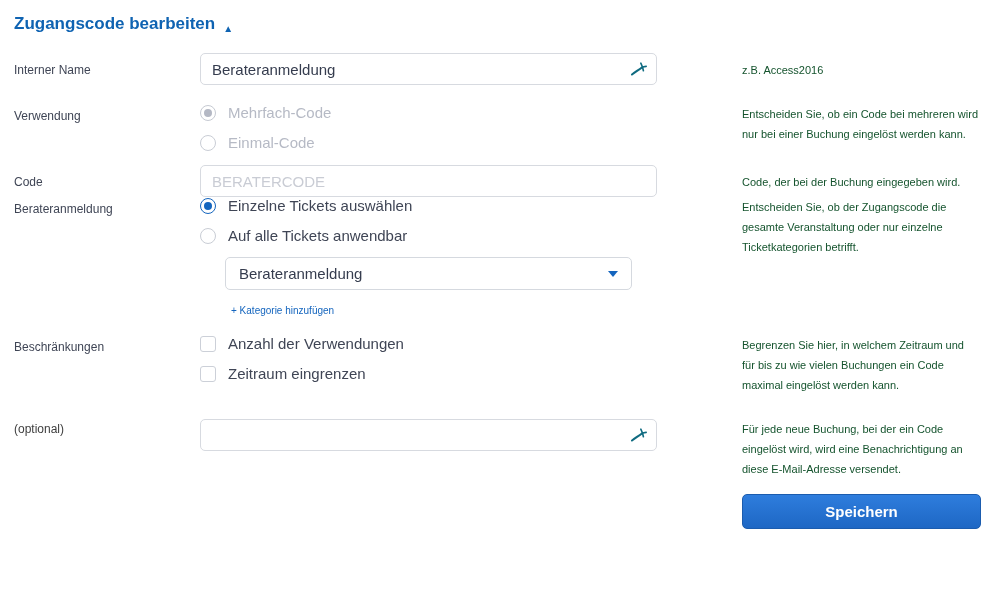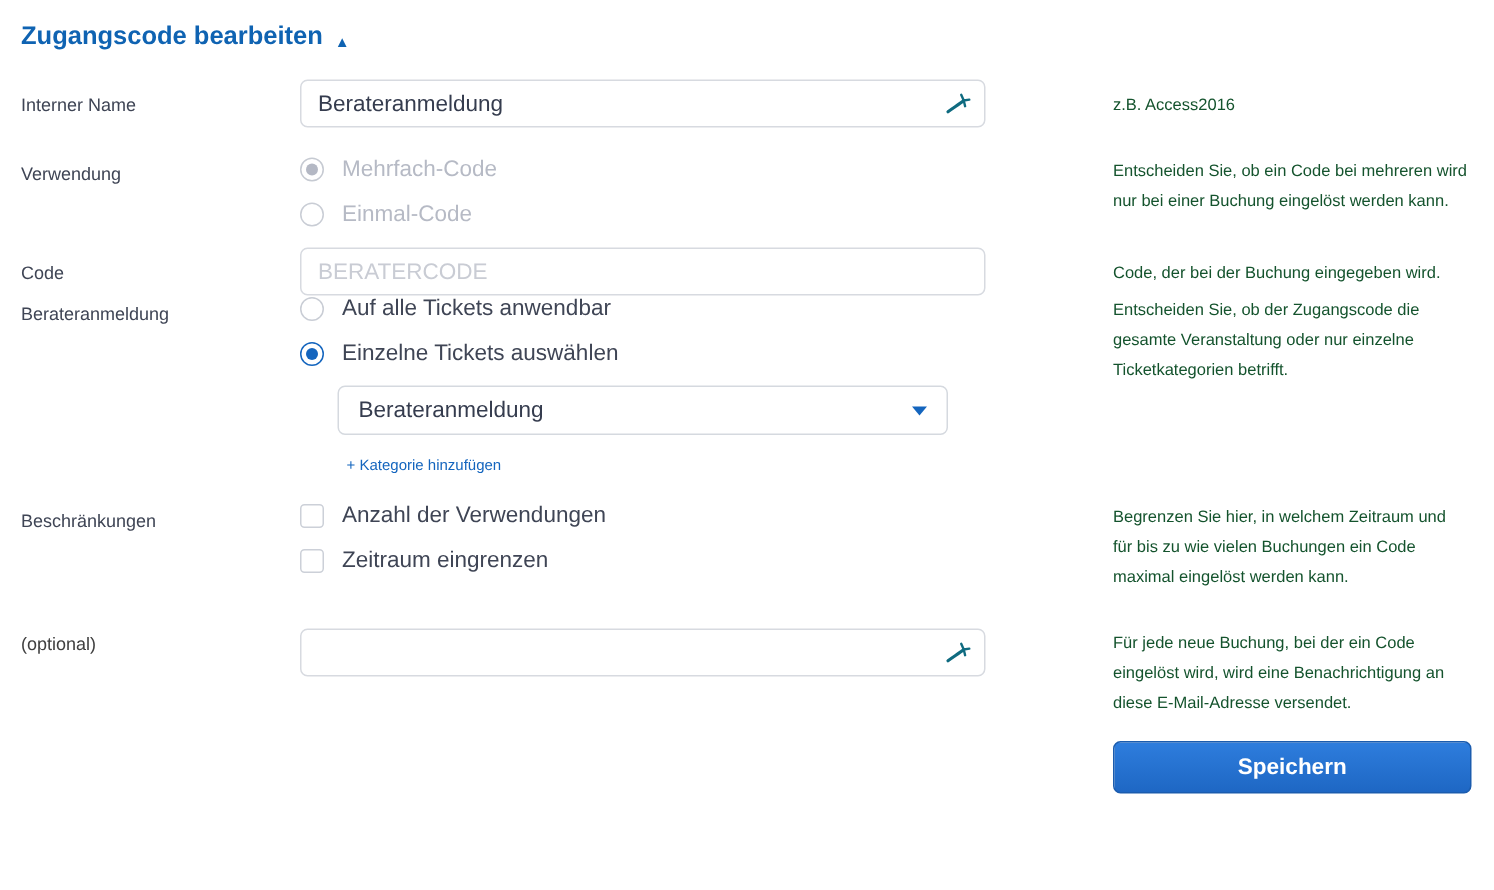--- a/index.html
+++ b/index.html
@@ -111,26 +111,26 @@
         <input type="text" class="text-input" placeholder="BERATERCODE" style="">
       </div>
     </div>
     <div class="hint pt7">Code, der bei der Buchung eingegeben wird.</div>
   </div>
 
   <div class="row r4">
     <div class="lbl pt2">Berateranmeldung</div>
     <div>
       <div class="option">
+        <span class="radio sel"></span>
+        <span class="opt-label">Einzelne Tickets auswählen</span>
+      </div>
+      <div class="option">
         <span class="radio"></span>
         <span class="opt-label">Auf alle Tickets anwendbar</span>
-      </div>
-      <div class="option">
-        <span class="radio sel"></span>
-        <span class="opt-label">Einzelne Tickets auswählen</span>
       </div>
       <div class="dropdown">
         <span class="dropdown-value">Berateranmeldung</span>
         <span class="chevron-down"></span>
       </div>
       <a class="add-link">+ Kategorie hinzufügen</a>
     </div>
     <div class="hint">Entscheiden Sie, ob der Zugangscode die gesamte Veranstaltung oder nur einzelne Ticketkategorien betrifft.</div>
   </div>
 

